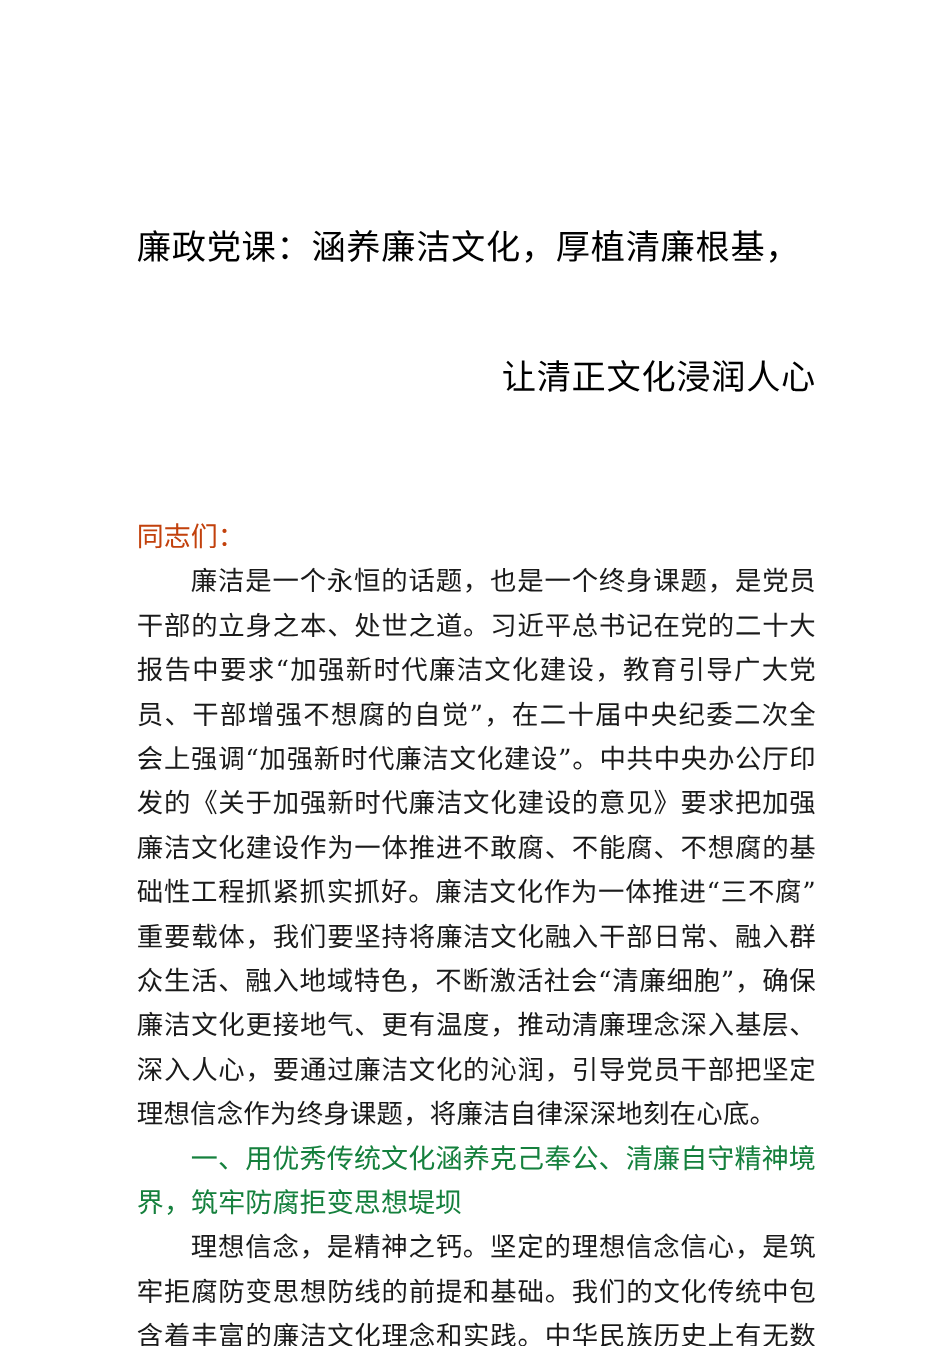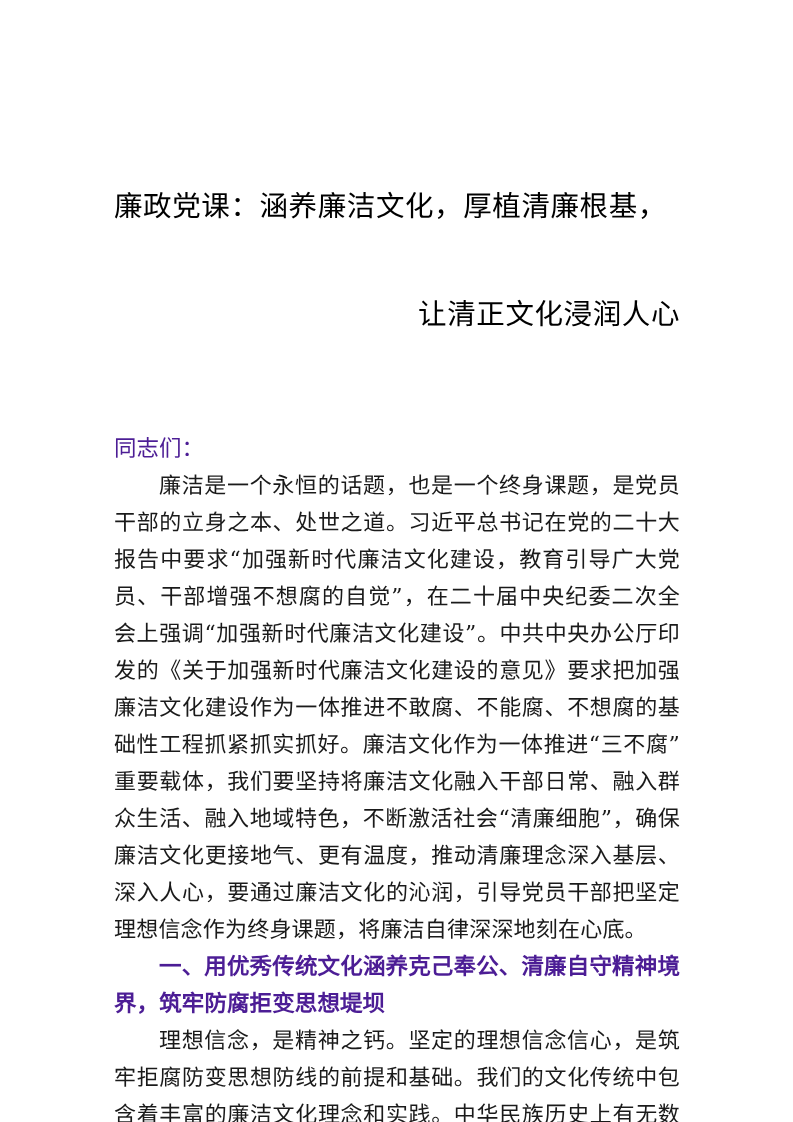--- a/index.html
+++ b/index.html
@@ -49,43 +49,43 @@
     text-align: right;
   }
 
   
   .salutation {
     margin: 0;
     padding-top: 34px;
     font-family: "DejaVu Serif", "Liberation Serif", serif;
     font-size: 22.5px;
     line-height: 37px;
-    color: #4c1d95;
+    color: #c2410c;
     text-align: left;
   }
 
   .body-para {
     margin: 0;
     font-family: "DejaVu Serif", "Liberation Serif", serif;
     font-size: 22px;
     line-height: 37px;
     color: #1a1a1a;
     text-align: justify;
     text-justify: inter-character;
     text-indent: 45px;
     letter-spacing: 0.2px;
   }
 
   .section-heading {
     margin: 0;
     font-family: "DejaVu Sans", "Liberation Sans", sans-serif;
-    font-weight: 700;
+    font-weight: 400;
     font-size: 22.5px;
     line-height: 37px;
-    color: #4c1d95;
+    color: #15803d;
     text-align: justify;
     text-justify: inter-character;
     text-indent: 45px;
     letter-spacing: 0.1px;
   }
 </style>
 </head>
 <body>
 
 <div class="page">

